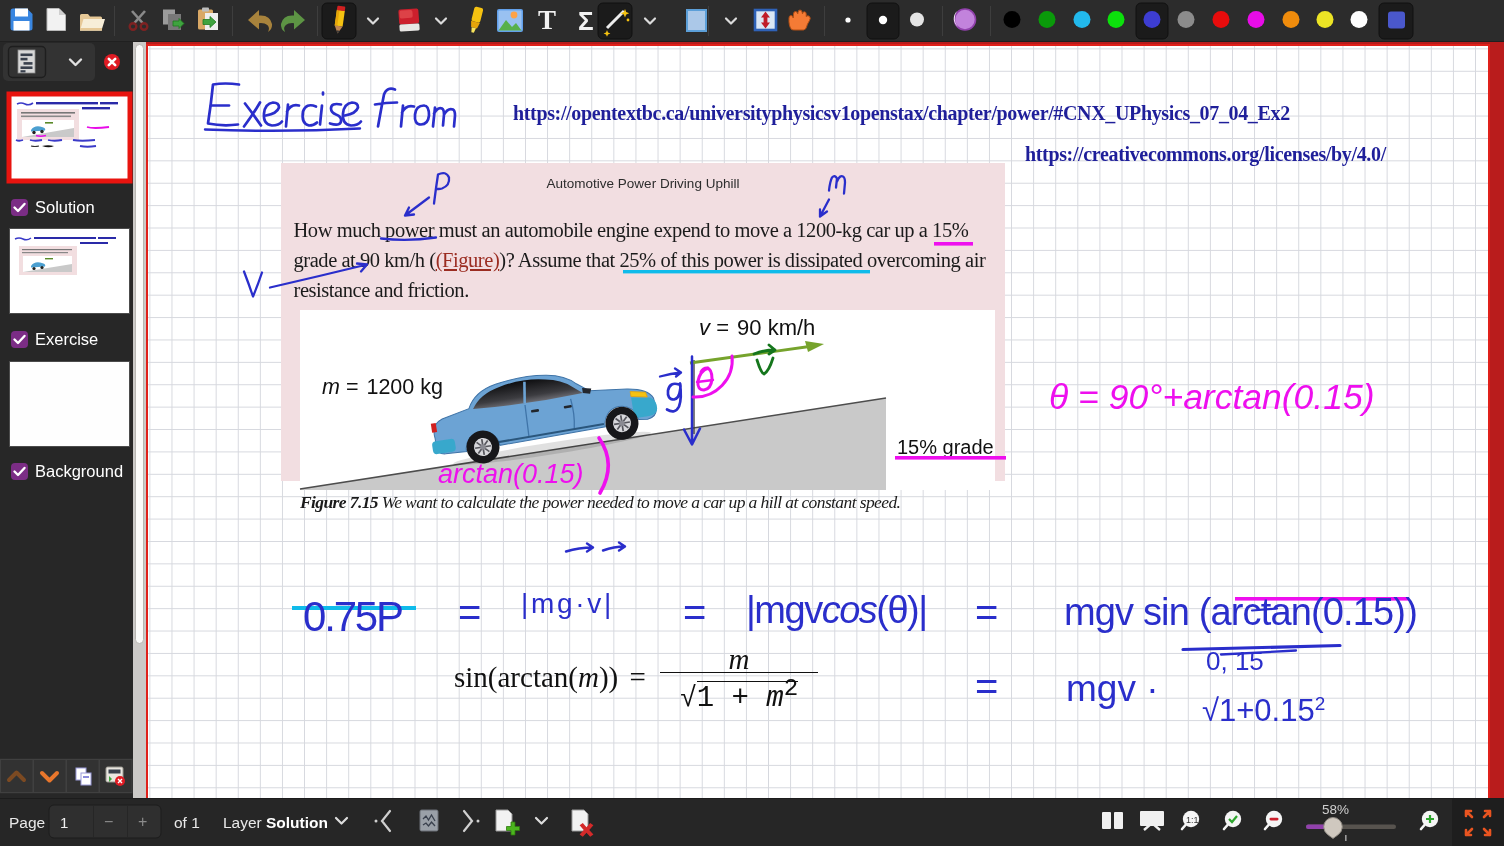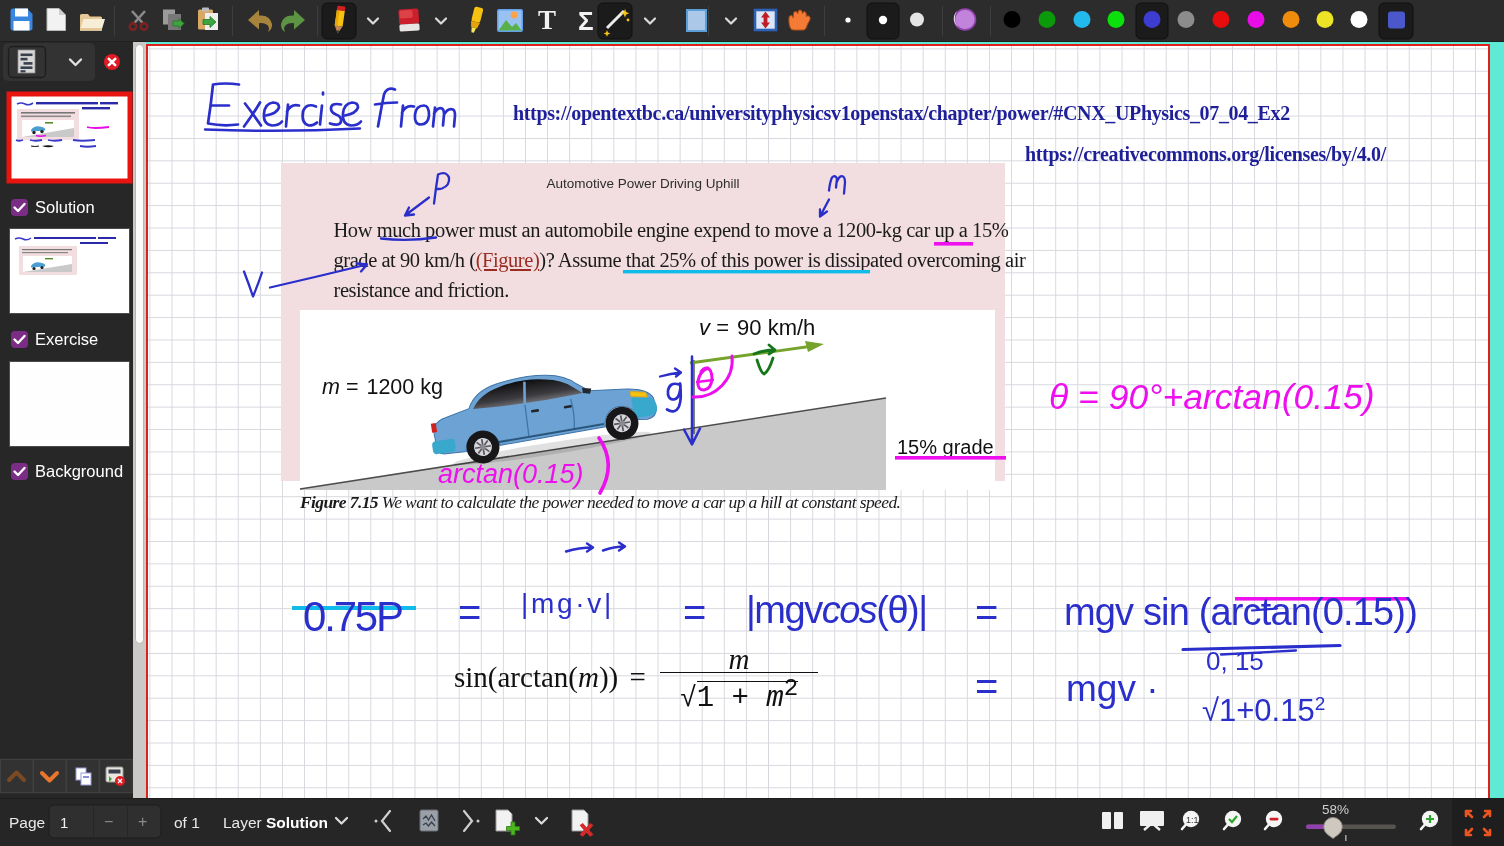--- a/index.html
+++ b/index.html
@@ -8,36 +8,36 @@
   .abs { position:absolute; }
   #toolbar { position:absolute; left:0; top:0; width:1504px; height:42px;
     background:#2c2c2c; border-bottom:1px solid #202020; }
   #sidebar { position:absolute; left:0; top:42px; width:133px; height:756px;
     background:#272727; }
   #sbscroll { position:absolute; left:133px; top:42px; width:13px; height:756px;
     background:#cbc9c7; }
   #sbthumb { position:absolute; left:135px; top:44px; width:9px; height:600px;
     background:#fbfbfa; border:1px solid #b8b6b2; border-radius:5px; }
   #canvas { position:absolute; left:146px; top:42px; width:1358px; height:756px;
-    background:#5eead4; overflow:hidden; }
+    background:#b91c1c; overflow:hidden; }
   #page { position:absolute; left:0px; top:2px; width:1344px; height:800px;
     background:#ffffff; border:2px solid #e0201a;
     background-image:
       linear-gradient(to right, #d6d8de 1px, transparent 1px),
       linear-gradient(to bottom, #d6d8de 1px, transparent 1px);
     background-size:22.1px 22.4px;
     background-position:1.4px 2.4px;
   }
   #bottombar { position:absolute; left:0; top:798px; width:1504px; height:48px;
     background:#262626; border-top:1px solid #1c1c1c; }
   .url { font-family:"Liberation Serif", serif; font-weight:bold; font-size:20px;
     color:#1f1f9a; white-space:nowrap; letter-spacing:-0.35px; }
   #pinkbox { left:133px; top:117px; width:724px; height:318px; background:#f2dee1; }
   .ptext { font-family:"Liberation Serif", serif; font-size:20.5px; line-height:30px;
-    color:#1b1b1b; letter-spacing:-0.45px; white-space:nowrap;margin-left:40px; }
+    color:#1b1b1b; letter-spacing:-0.45px; white-space:nowrap; }
   .fig { color:#9b2c21; text-decoration:underline; }
   #figbox { left:19px; top:147px; width:695px; height:180px; background:#ffffff; }
   .flabel { font-size:21px; color:#111; white-space:nowrap; }
   #texf { left:306px; top:600px; font-family:"Liberation Serif", serif; font-size:29px;
     color:#111; }
   #frac { display:inline-block; vertical-align:middle; text-align:center; margin-left:10px; }
   #fnum { display:block; line-height:26px; }
   #fden { display:block; border-top:1.8px solid #111; line-height:32px; padding:0 20px;font-family:Liberation Mono, monospace; }
   #rad { font-size:28px; }
   #radbar { border-top:1.6px solid #111; }

